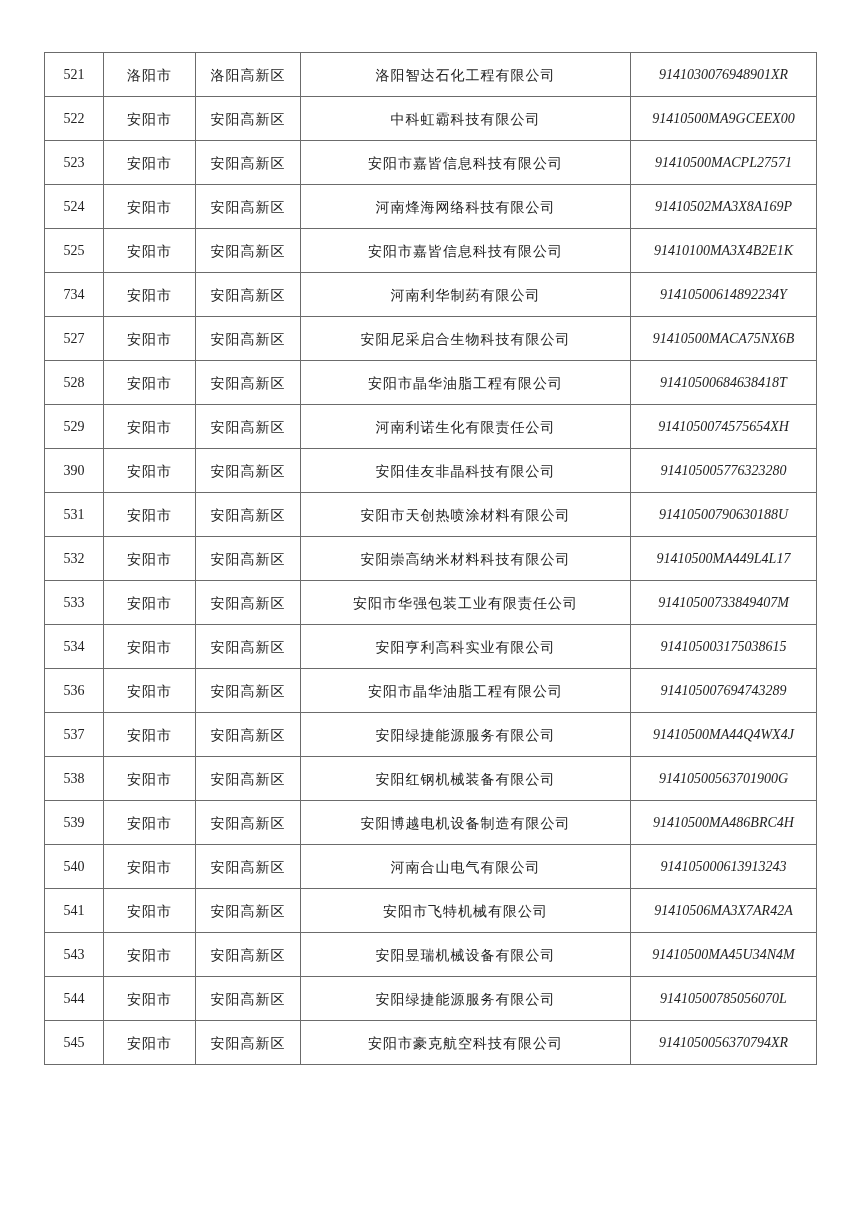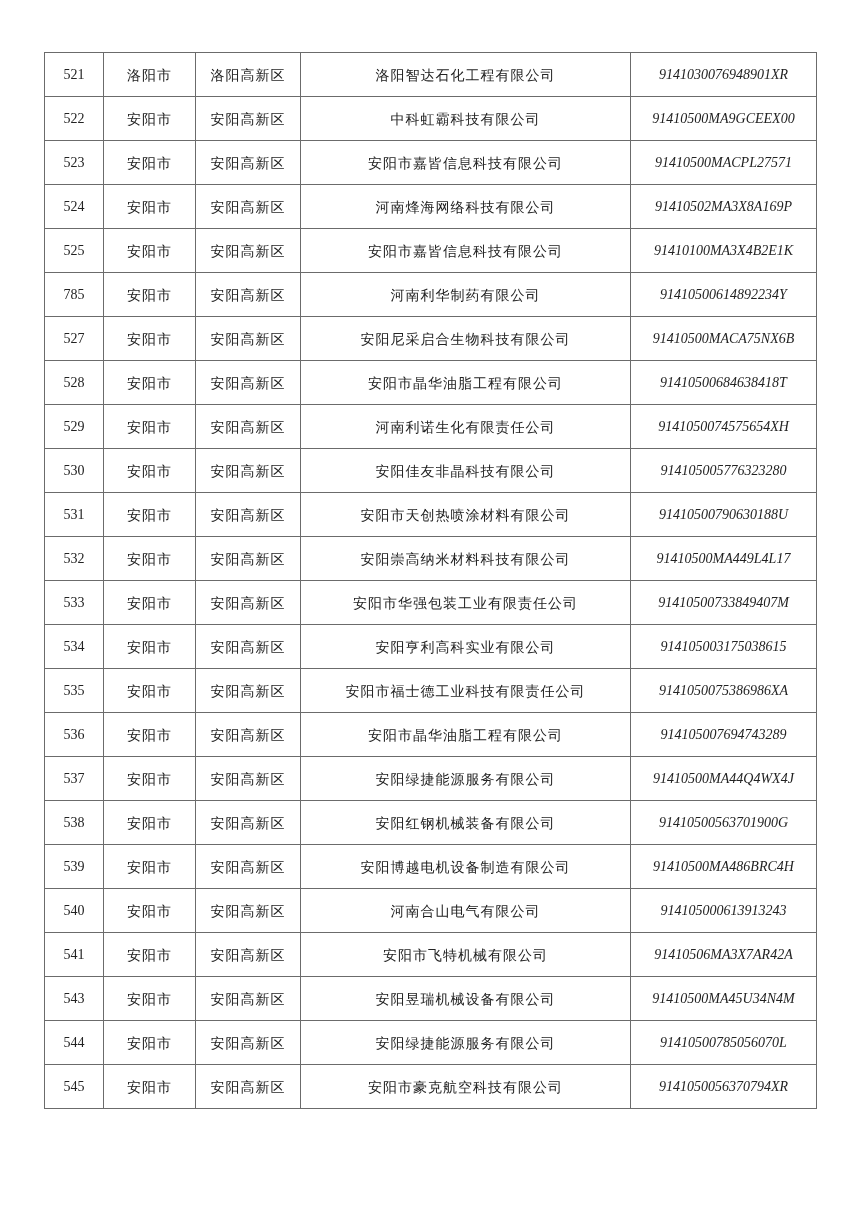--- a/index.html
+++ b/index.html
@@ -88,21 +88,21 @@
 
   <tr>
     <td class="c-no">525</td>
     <td class="c-city cjk">安阳市</td>
     <td class="c-zone cjk">安阳高新区</td>
     <td class="c-name cjk">安阳市嘉皆信息科技有限公司</td>
     <td class="c-code">91410100MA3X4B2E1K</td>
   </tr>
 
   <tr>
-    <td class="c-no">785</td>
+    <td class="c-no">734</td>
     <td class="c-city cjk">安阳市</td>
     <td class="c-zone cjk">安阳高新区</td>
     <td class="c-name cjk">河南利华制药有限公司</td>
     <td class="c-code">91410500614892234Y</td>
   </tr>
 
   <tr>
     <td class="c-no">527</td>
     <td class="c-city cjk">安阳市</td>
     <td class="c-zone cjk">安阳高新区</td>
@@ -120,21 +120,21 @@
 
   <tr>
     <td class="c-no">529</td>
     <td class="c-city cjk">安阳市</td>
     <td class="c-zone cjk">安阳高新区</td>
     <td class="c-name cjk">河南利诺生化有限责任公司</td>
     <td class="c-code">9141050074575654XH</td>
   </tr>
 
   <tr>
-    <td class="c-no">530</td>
+    <td class="c-no">390</td>
     <td class="c-city cjk">安阳市</td>
     <td class="c-zone cjk">安阳高新区</td>
     <td class="c-name cjk">安阳佳友非晶科技有限公司</td>
     <td class="c-code">914105005776323280</td>
   </tr>
 
   <tr>
     <td class="c-no">531</td>
     <td class="c-city cjk">安阳市</td>
     <td class="c-zone cjk">安阳高新区</td>
@@ -159,27 +159,20 @@
   </tr>
 
   <tr>
     <td class="c-no">534</td>
     <td class="c-city cjk">安阳市</td>
     <td class="c-zone cjk">安阳高新区</td>
     <td class="c-name cjk">安阳亨利高科实业有限公司</td>
     <td class="c-code">914105003175038615</td>
   </tr>
 
-  <tr>
-    <td class="c-no">535</td>
-    <td class="c-city cjk">安阳市</td>
-    <td class="c-zone cjk">安阳高新区</td>
-    <td class="c-name cjk">安阳市福士德工业科技有限责任公司</td>
-    <td class="c-code">9141050075386986XA</td>
-  </tr>
 
   <tr>
     <td class="c-no">536</td>
     <td class="c-city cjk">安阳市</td>
     <td class="c-zone cjk">安阳高新区</td>
     <td class="c-name cjk">安阳市晶华油脂工程有限公司</td>
     <td class="c-code">914105007694743289</td>
   </tr>
 
   <tr>

